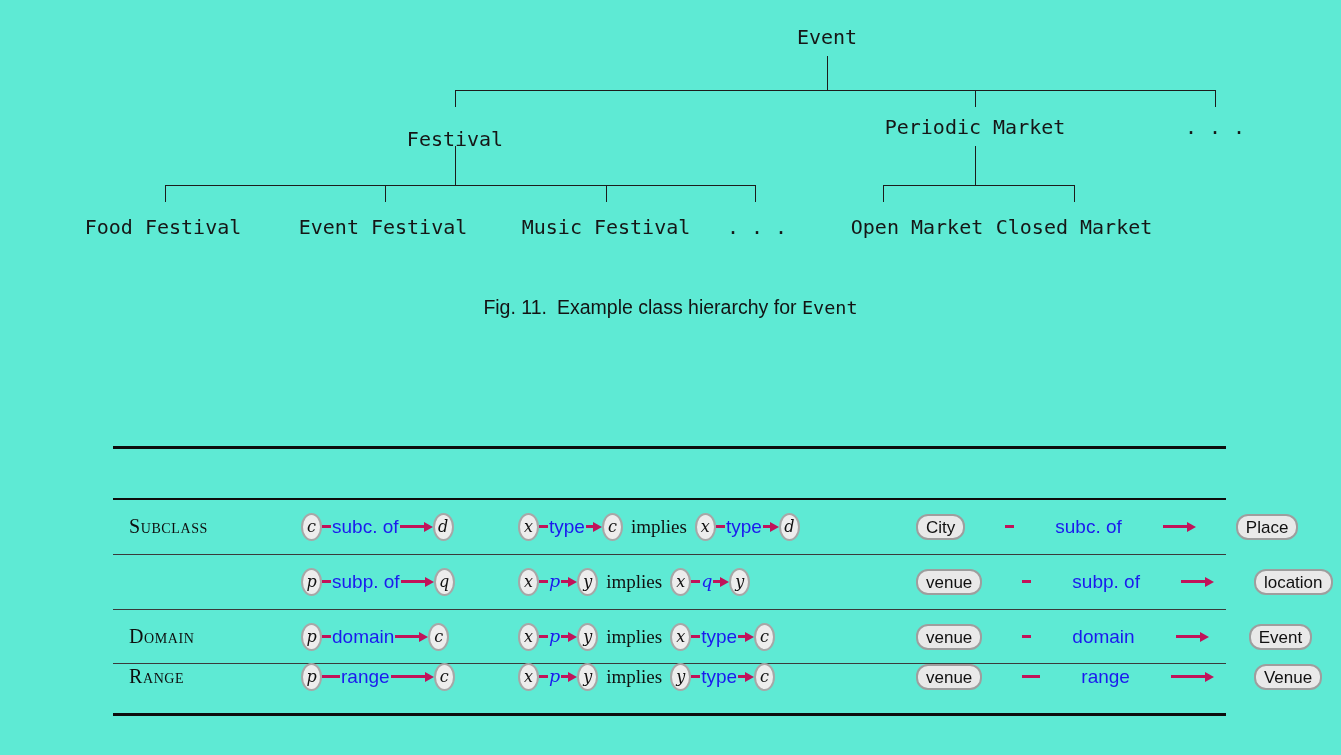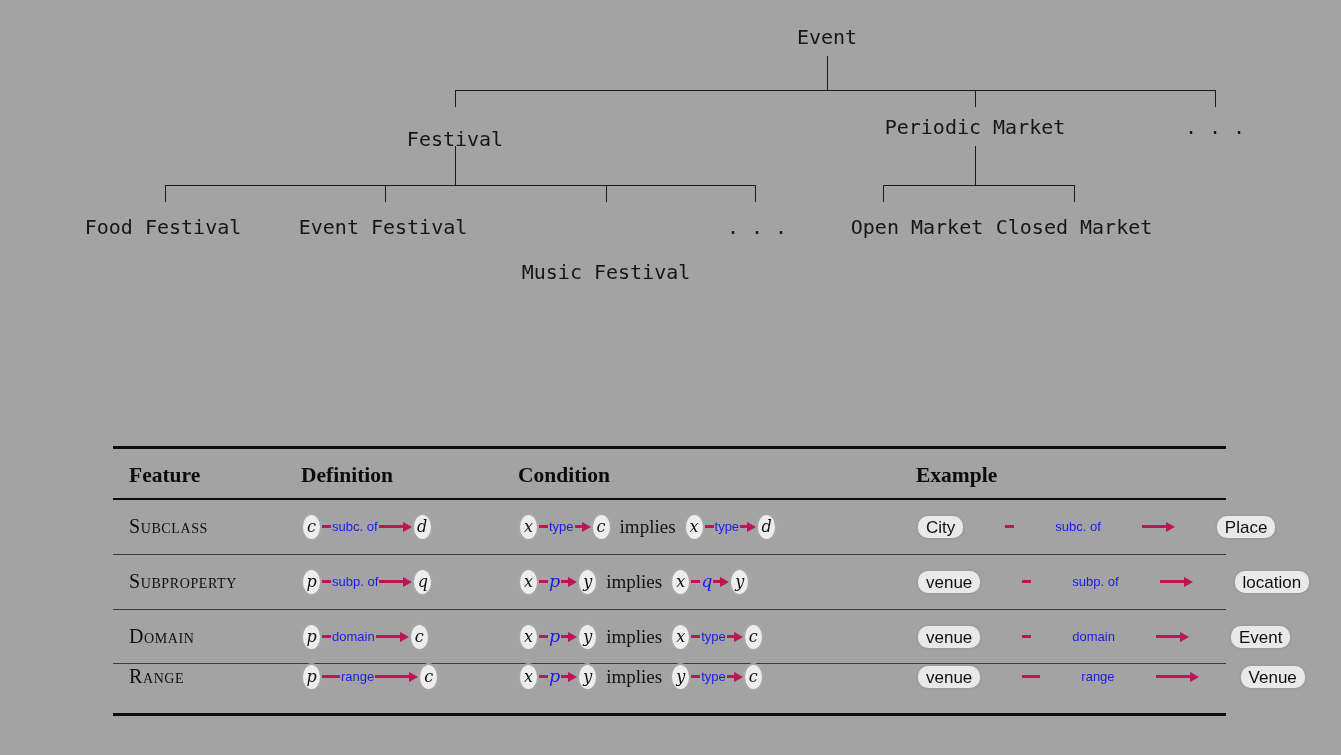--- a/index.html
+++ b/index.html
@@ -1,18 +1,18 @@
 <!DOCTYPE html>
 <html><head>
 <meta charset="utf-8">
 <style>
   * { margin:0; padding:0; box-sizing:border-box; }
   html,body { background:#ffffff; }
   #page {
-    position:relative; width:1341px; height:755px; background:#a3a3a3;
+    position:relative; width:1341px; height:755px; background:#5eead4;
     font-family:"Liberation Sans", sans-serif; color:#111; overflow:hidden;
   }
   
   .tlabel {
     position:absolute; transform:translateX(-50%);
     font-family:"DejaVu Sans Mono", monospace; font-size:20px; color:#161616;
     white-space:nowrap; line-height:22px;
   }
   .tline { position:absolute; background:#1c1c1c; }
   
@@ -55,21 +55,21 @@
     background:#ededed; flex:0 0 auto;
   }
   .enode .nl {
     font-family:"DejaVu Serif", serif; font-style:italic; font-size:16px; color:#101010; line-height:1;
   }
   .rnode {
     display:inline-block; border:2.3px solid #9e9e9e; border-radius:12px;
     background:#e9e9e9; padding:0 8px; height:26px; line-height:24px;
     font-size:17px; color:#101010; flex:0 0 auto;
   }
-  .blab { color:#1b1aee; font-size:13px; margin:0 1px; line-height:1; }
+  .blab { color:#1b1aee; font-size:19px; margin:0 1px; line-height:1; }
   .blab.it { font-family:"DejaVu Serif", serif; font-style:italic; font-size:17.5px; }
   .dash { width:9px; height:2.6px; background:#c1135a; flex:0 0 auto; }
   .dash.w { width:18px; }
   .arr { display:inline-flex; align-items:center; flex:0 0 auto; }
   .arr .line { height:2.6px; background:#c1135a; }
   .arr::after {
     content:""; width:0; height:0;
     border-left:9px solid #c1135a; border-top:5px solid transparent; border-bottom:5px solid transparent;
   }
   .arr.s .line { width:7px; }
@@ -102,37 +102,35 @@
     <div class="tline" style="left:606px; top:185px; width:1.3px; height:17px;"></div>
     <div class="tline" style="left:755px; top:185px; width:1.3px; height:17px;"></div>
 
     <div class="tline" style="left:975px; top:146px; width:1.3px; height:39px;"></div>
     <div class="tline" style="left:883px; top:185px; width:192px; height:1.3px;"></div>
     <div class="tline" style="left:883px; top:185px; width:1.3px; height:17px;"></div>
     <div class="tline" style="left:1074px; top:185px; width:1.3px; height:17px;"></div>
 
     <div class="tlabel" style="left:163px; top:216px;">Food Festival</div>
     <div class="tlabel" style="left:383px; top:216px;">Event Festival</div>
-    <div class="tlabel" style="left:606px; top:216px;margin-top:45px;">Music Festival</div>
+    <div class="tlabel" style="left:606px; top:216px;">Music Festival</div>
     <div class="tlabel" style="left:757px; top:216px;">. . .</div>
     <div class="tlabel" style="left:884px; top:216px;margin-left:33px;">Open Market</div>
     <div class="tlabel" style="left:1074px; top:216px;">Closed Market</div>
   </div>
 
+  <div class="figcap">
+    <span class="pre">Fig. 11.</span><span>Example class hierarchy for</span>
+    <span class="code">Event</span>
+  </div>
 
 
   <div id="tbl">
     <div class="rule heavy" style="top:0;"></div>
 
-    <div class="hrow">
-      <div class="hcell h-feat">Feature</div>
-      <div class="hcell h-def">Definition</div>
-      <div class="hcell h-cond">Condition</div>
-      <div class="hcell h-ex">Example</div>
-    </div>
 
     <div class="rule mid" style="top:52px;"></div>
 
     <div class="trow" style="top:54px;">
       <div class="cell c-feat feat">Subclass</div>
       <div class="cell c-def">
         <span class="enode">
             <span class="nl">c</span>
           </span>
           <span class="dash"></span>
@@ -175,21 +173,20 @@
           <span class="blab">subc. of</span>
           <span class="arr m">
             <span class="line"></span>
           </span>
           <span class="rnode">Place</span>
       </div>
     </div>
     <div class="rule light" style="top:108px;"></div>
 
     <div class="trow" style="top:109px;">
-      <div class="cell c-feat feat">Subproperty</div>
       <div class="cell c-def">
         <span class="enode">
             <span class="nl">p</span>
           </span>
           <span class="dash"></span>
           <span class="blab">subp. of</span>
           <span class="arr m">
             <span class="line"></span>
           </span>
           <span class="enode">

